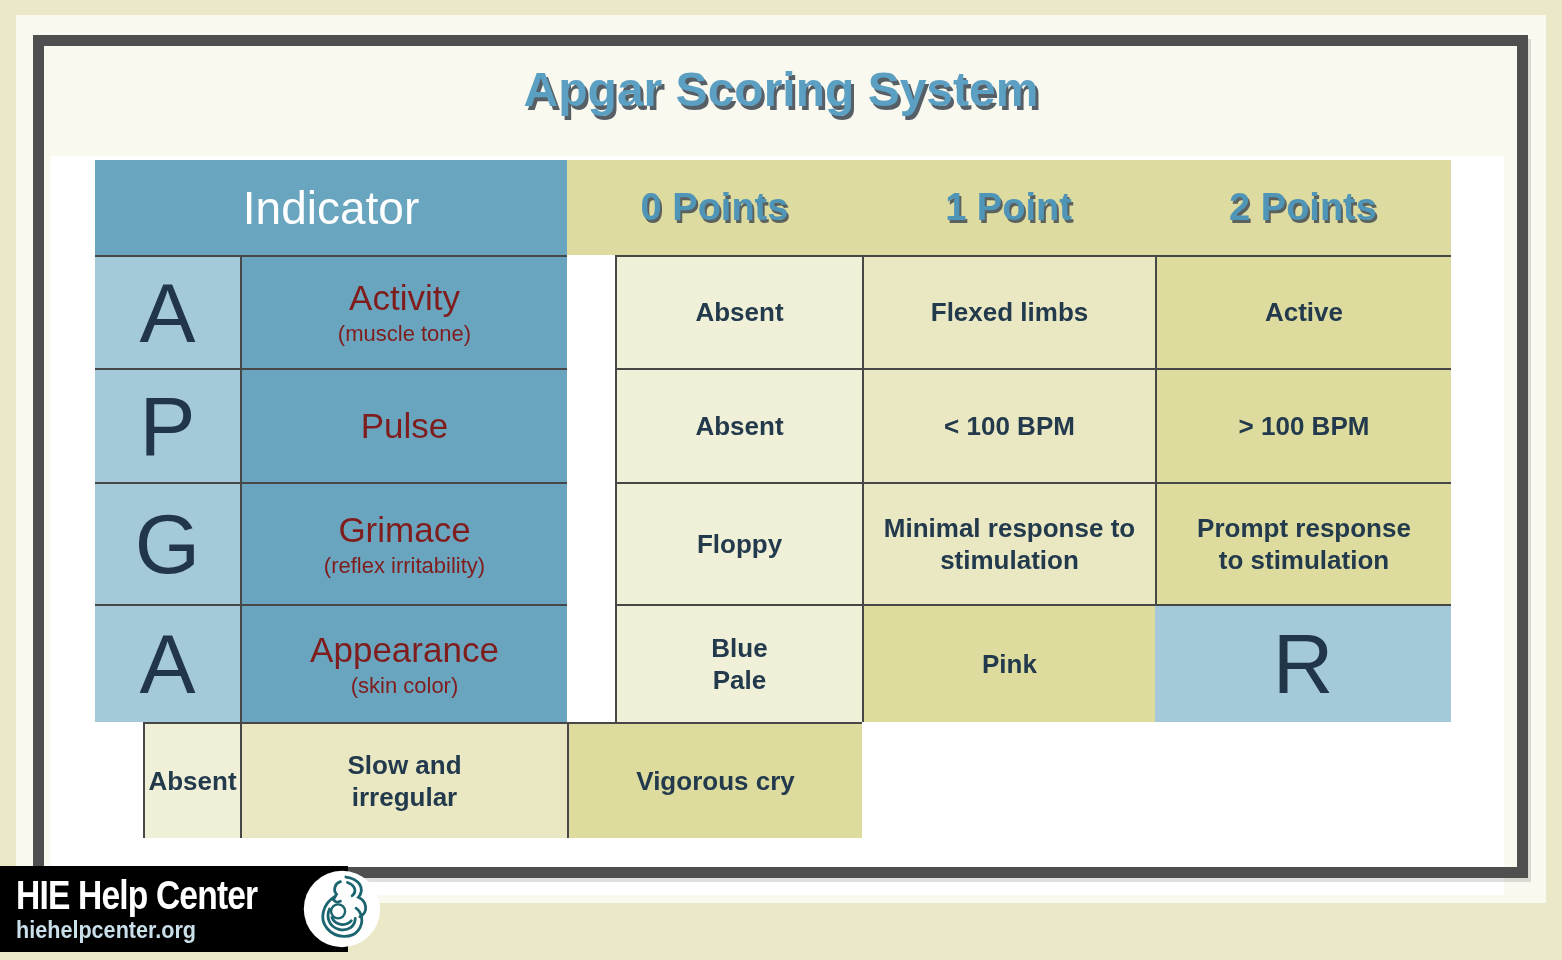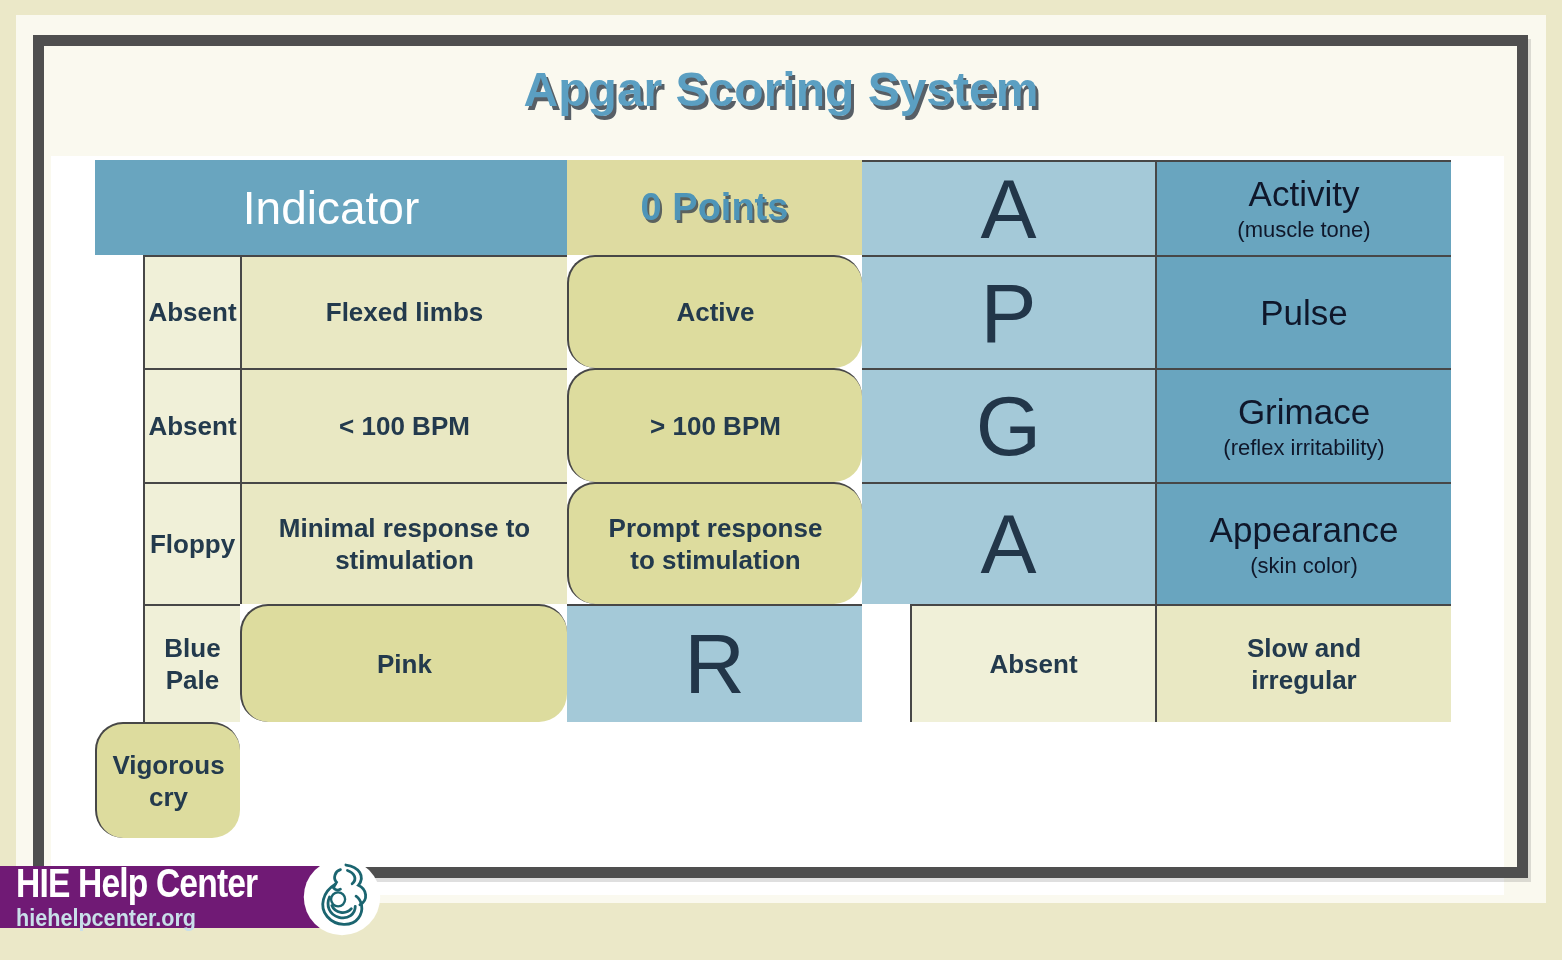--- a/index.html
+++ b/index.html
@@ -44,33 +44,33 @@
     grid-column:1 / 3;
     background:#69a5bf; color:#ffffff; font-size:46px; font-weight:400;
   }
   .h-pt {
     background:#dedba1; color:#4e95b8; font-size:38px; font-weight:bold;
     text-shadow:2px 3px 0 rgba(58,68,78,0.8);
   }
   .c-letter {
     background:#a4c9d8; color:#223649; font-size:84px; font-weight:500; line-height:1;
   }
-  .c-name  { background:#69a5bf; color:#0f172a; }
+  .c-name  { background:#69a5bf; color:#7f1d1d; }
   .c-name .nm  { font-size:35px; line-height:1.25; }
   .c-name .sub { font-size:22px; line-height:1.3; }
   .c-val {
     color:#233a4d; font-size:26px; font-weight:600; line-height:1.25;
     white-space:pre-line;
   }
   .p0 { background:#f0f0d8;margin-left:48px; }
   .p1 { background:#e9e8c3; }
-  .p2 { background:#dddc9e;border-radius:28px; }
+  .p2 { background:#dddc9e; }
   .logo-box {
-    position:absolute; left:0; top:866px; width:348px; height:62px;
-    background:#701a75;
+    position:absolute; left:0; top:866px; width:348px; height:86px;
+    background:#000000;
     display:flex; align-items:center; padding-left:16px; box-sizing:border-box;
   }
   .logo-text { flex:1 1 auto; }
   .brand {
     display:inline-block; color:#ffffff; font-size:40px; font-weight:bold;
     letter-spacing:-1px; line-height:1.05;
     transform:scaleX(0.84); transform-origin:left center; white-space:nowrap;
   }
   .url {
     display:inline-block; color:#c9dfe9; font-size:24px; font-weight:bold;
@@ -84,20 +84,22 @@
 <div class="paper"></div>
 <div class="white-band"></div>
 <div class="frame"></div>
 
 <div class="title">Apgar Scoring System</div>
 
 <div class="apgar-table">
 
   <div class="cell h-ind">Indicator</div>
   <div class="cell h-pt">0 Points</div>
+  <div class="cell h-pt">1 Point</div>
+  <div class="cell h-pt">2 Points</div>
 
   <div class="cell c-letter bt">A</div>
   <div class="cell c-name bt bl">
     <div class="nm">Activity</div>
     <div class="sub">(muscle tone)</div>
   </div>
   <div class="cell c-val p0 bt bl">Absent</div>
   <div class="cell c-val p1 bt bl">Flexed limbs</div>
   <div class="cell c-val p2 bt bl">Active</div>
 

